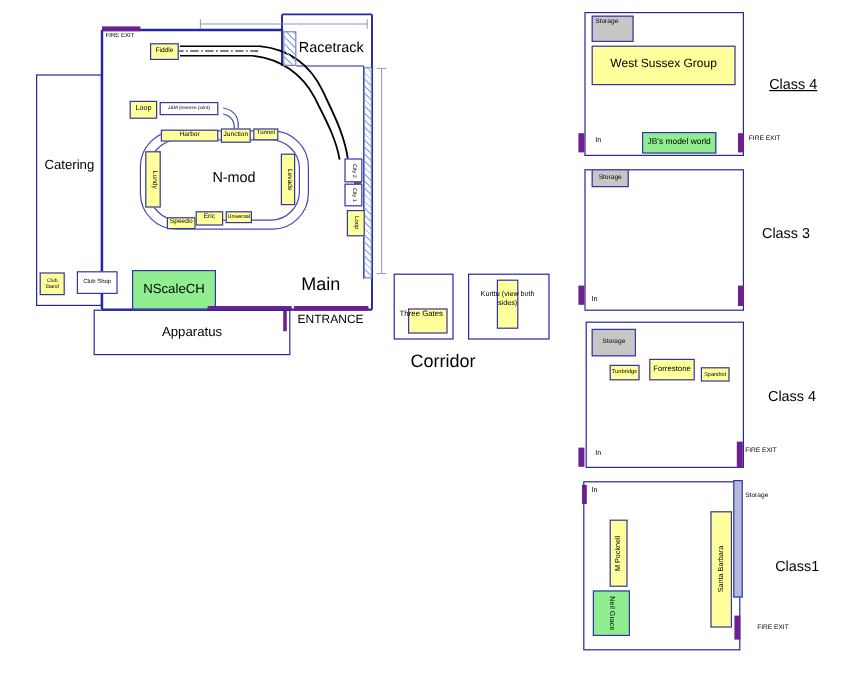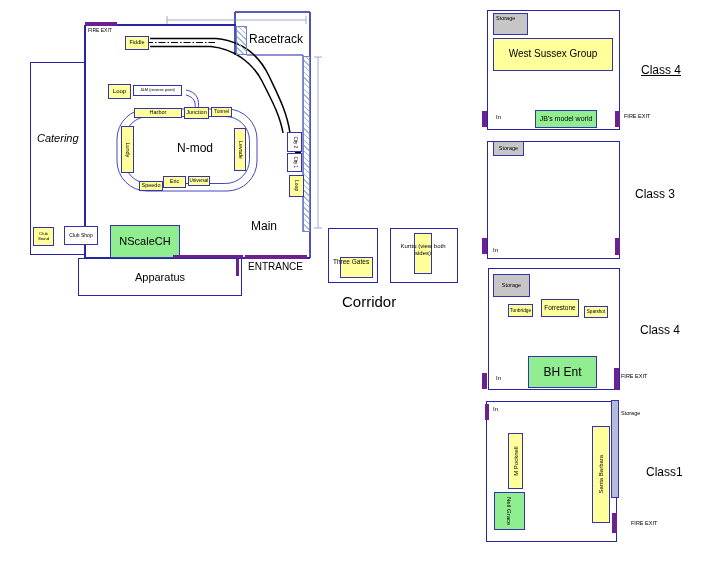--- a/index.html
+++ b/index.html
@@ -106,23 +106,23 @@
     <span class="rot90">City 2</span>
   </div>
   <div class="bx w" style="left:287px;top:153px;width:15px;height:19px;font-size:4.5px;">
     <span class="rot90">City 1</span>
   </div>
   <div class="bx y" style="left:289px;top:175px;width:15px;height:22px;font-size:5px;">
     <span class="rot90">Loop</span>
   </div>
 
   <div class="room" style="left:30px;top:62px;width:55px;height:193px;background:transparent;"></div>
-  <div class="lbl" style="left:37px;top:132px;font-size:11px;font-style:italic;">Catering</div>
-
-  <div class="lbl" style="left:251px;top:220px;font-size:12px;text-align:right;">Main</div>
+  <div class="lbl" style="left:37px;top:132px;font-size:11px;">Catering</div>
+
+  <div class="lbl" style="left:251px;top:230px;font-size:15px;text-align:right;">Main</div>
 
   <div class="bx y" style="left:33px;top:227px;width:21px;height:19px;font-size:4.3px;white-space:normal;">
     <span>Club Stand</span>
   </div>
   <div class="bx w" style="left:64px;top:226px;width:34px;height:19px;font-size:5px;">
     <span>Club Shop</span>
   </div>
   <div class="bx g" style="left:110px;top:225px;width:70px;height:33px;font-size:11px;">
     <span>NScaleCH</span>
   </div>
@@ -177,23 +177,20 @@
       <span>Storage</span>
     </div>
     <div class="bx y" style="left:19px;top:35px;width:25px;height:13px;font-size:4.8px;">
       <span>Tunbridge</span>
     </div>
     <div class="bx y" style="left:52px;top:30px;width:38px;height:18px;font-size:6.5px;">
       <span>Forrestone</span>
     </div>
     <div class="bx y" style="left:95px;top:37px;width:24px;height:12px;font-size:4.6px;">
       <span>Sparshot</span>
-    </div>
-    <div class="bx g" style="left:39px;top:87px;width:69px;height:32px;font-size:12px;">
-      <span>BH Ent</span>
     </div>
     <div class="lbl" style="left:7px;top:106px;font-size:6px;">In</div>
     <div class="purple" style="left:-7px;top:104px;width:5px;height:16px;"></div>
     <div class="purple" style="left:125px;top:99px;width:5px;height:22px;"></div>
   </div>
   <div class="lbl" style="left:621px;top:373px;font-size:5.5px;">FIRE EXIT</div>
   <div class="lbl" style="left:640px;top:324px;font-size:12px;">Class 4</div>
 
   <div class="room" style="left:486px;top:401px;width:131px;height:141px;">
     <div class="lbl" style="left:6px;top:4px;font-size:6px;">In</div>

